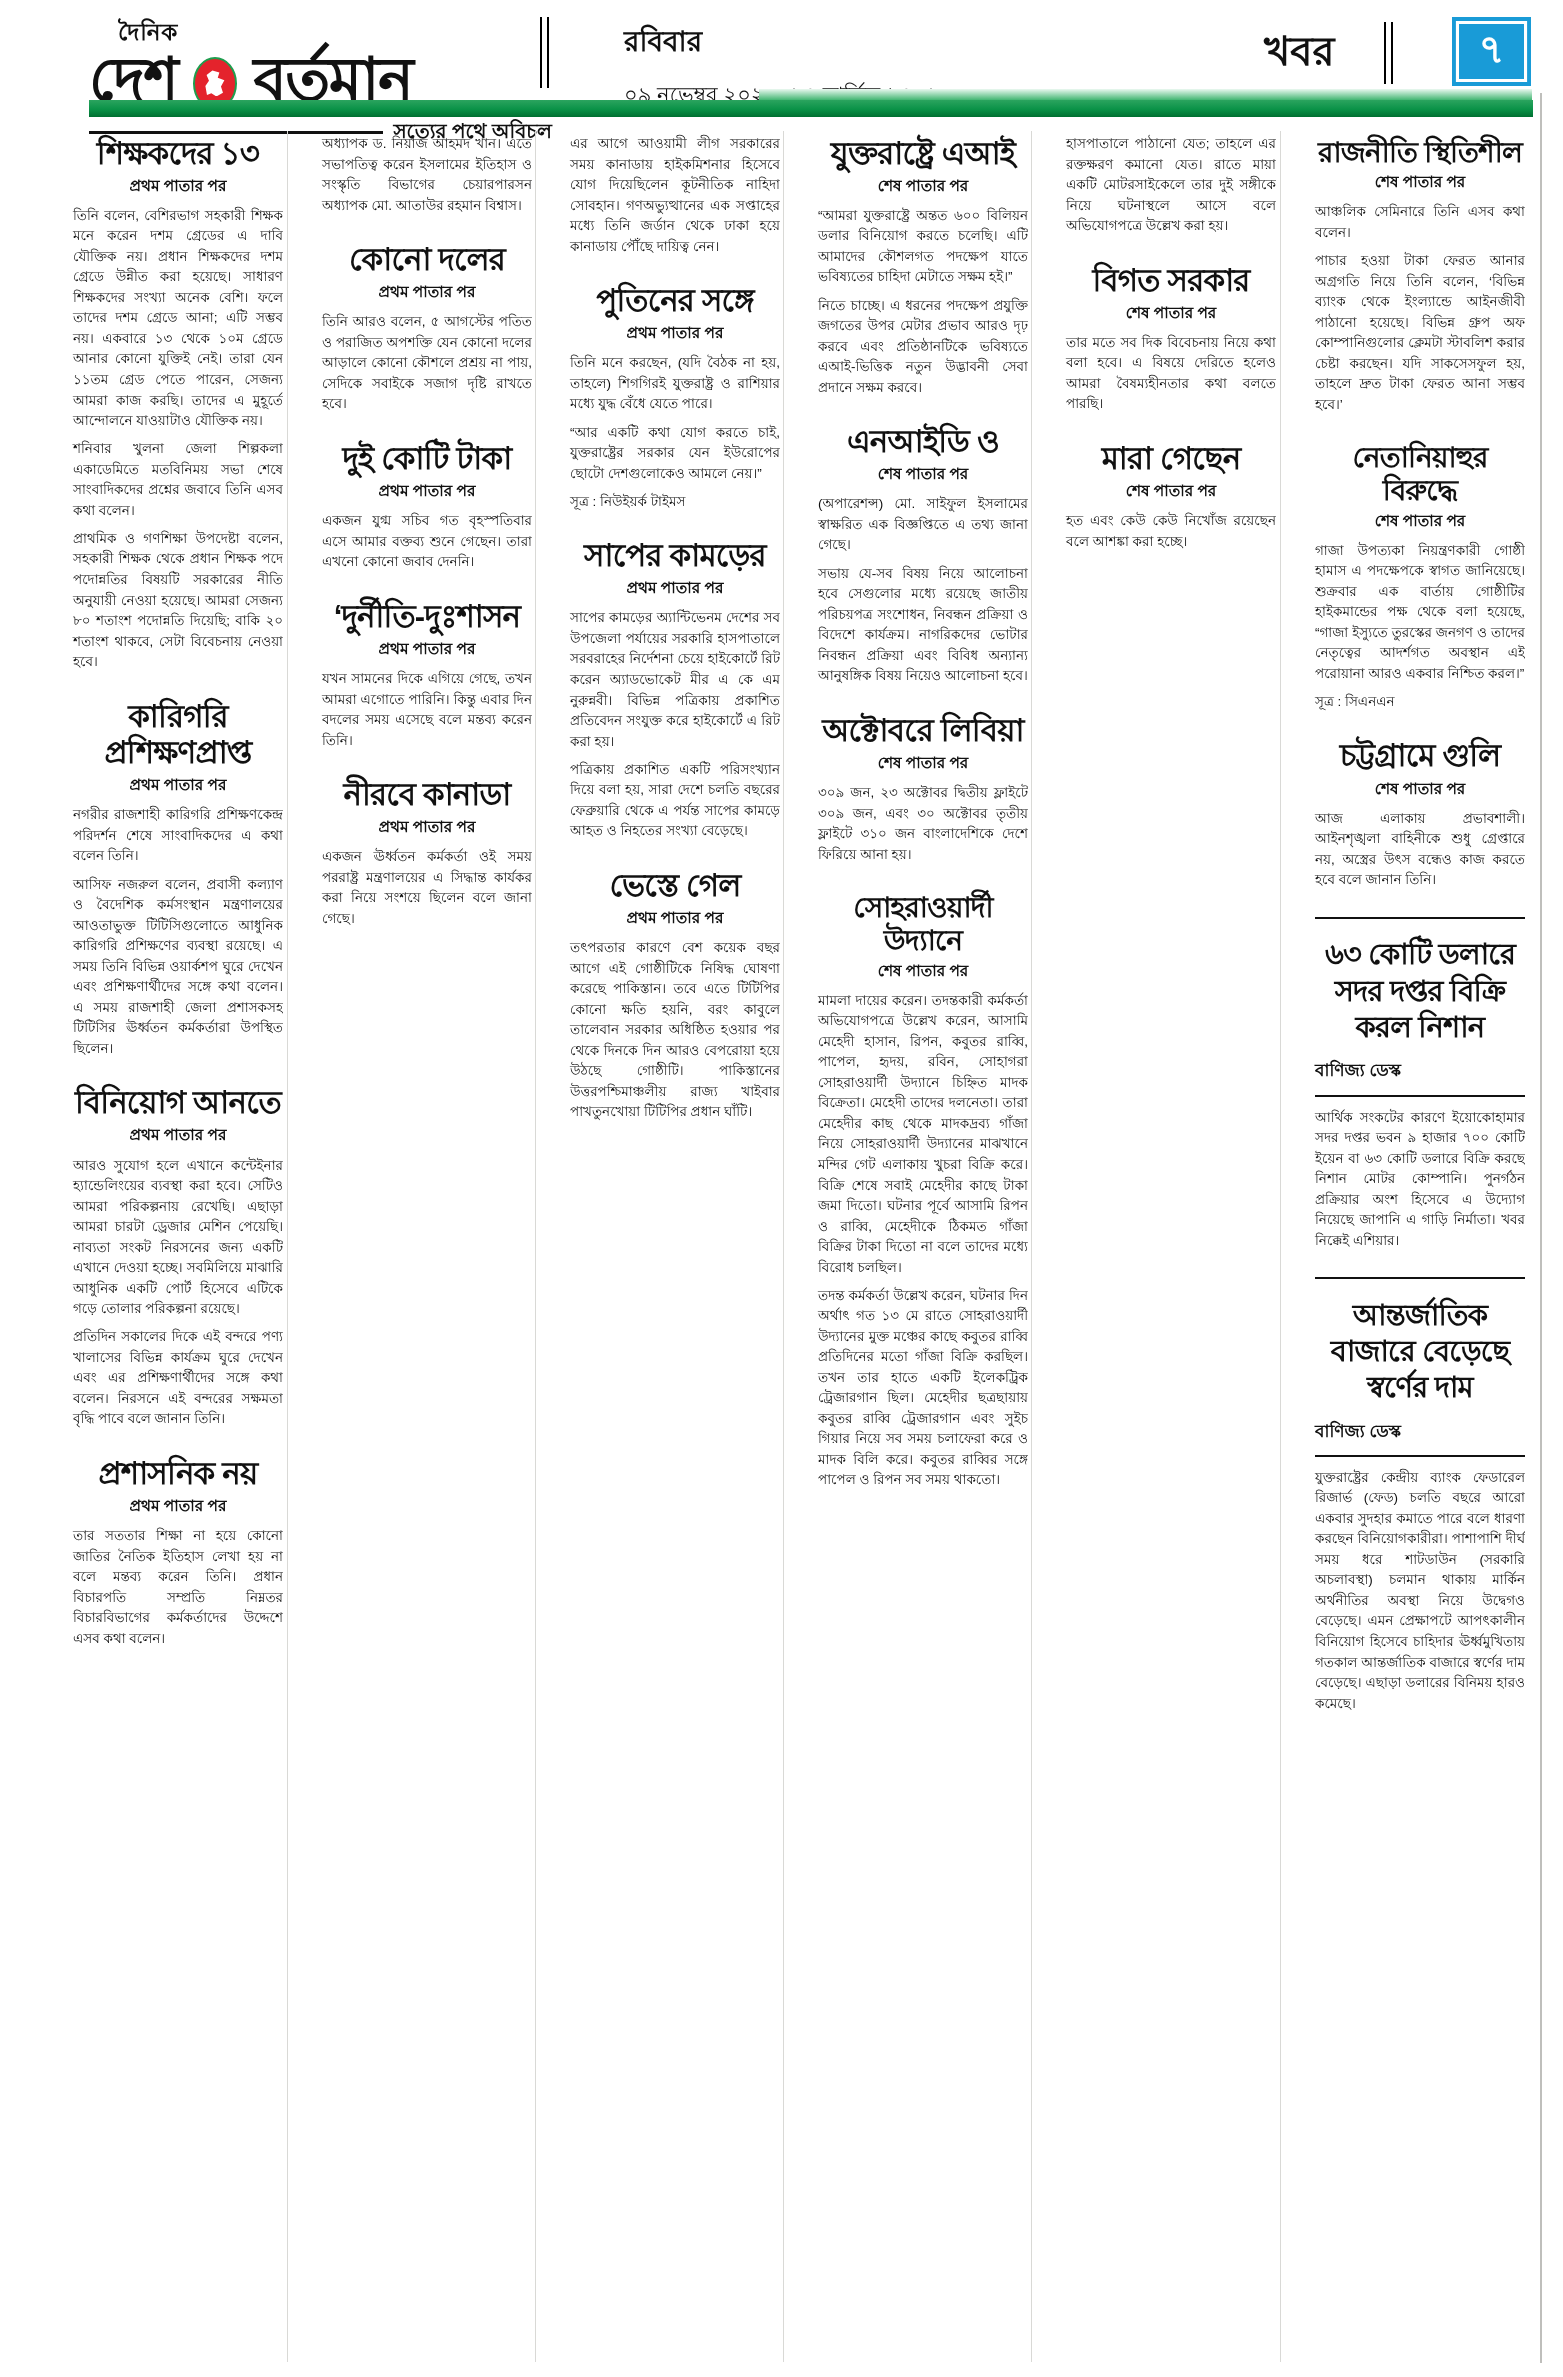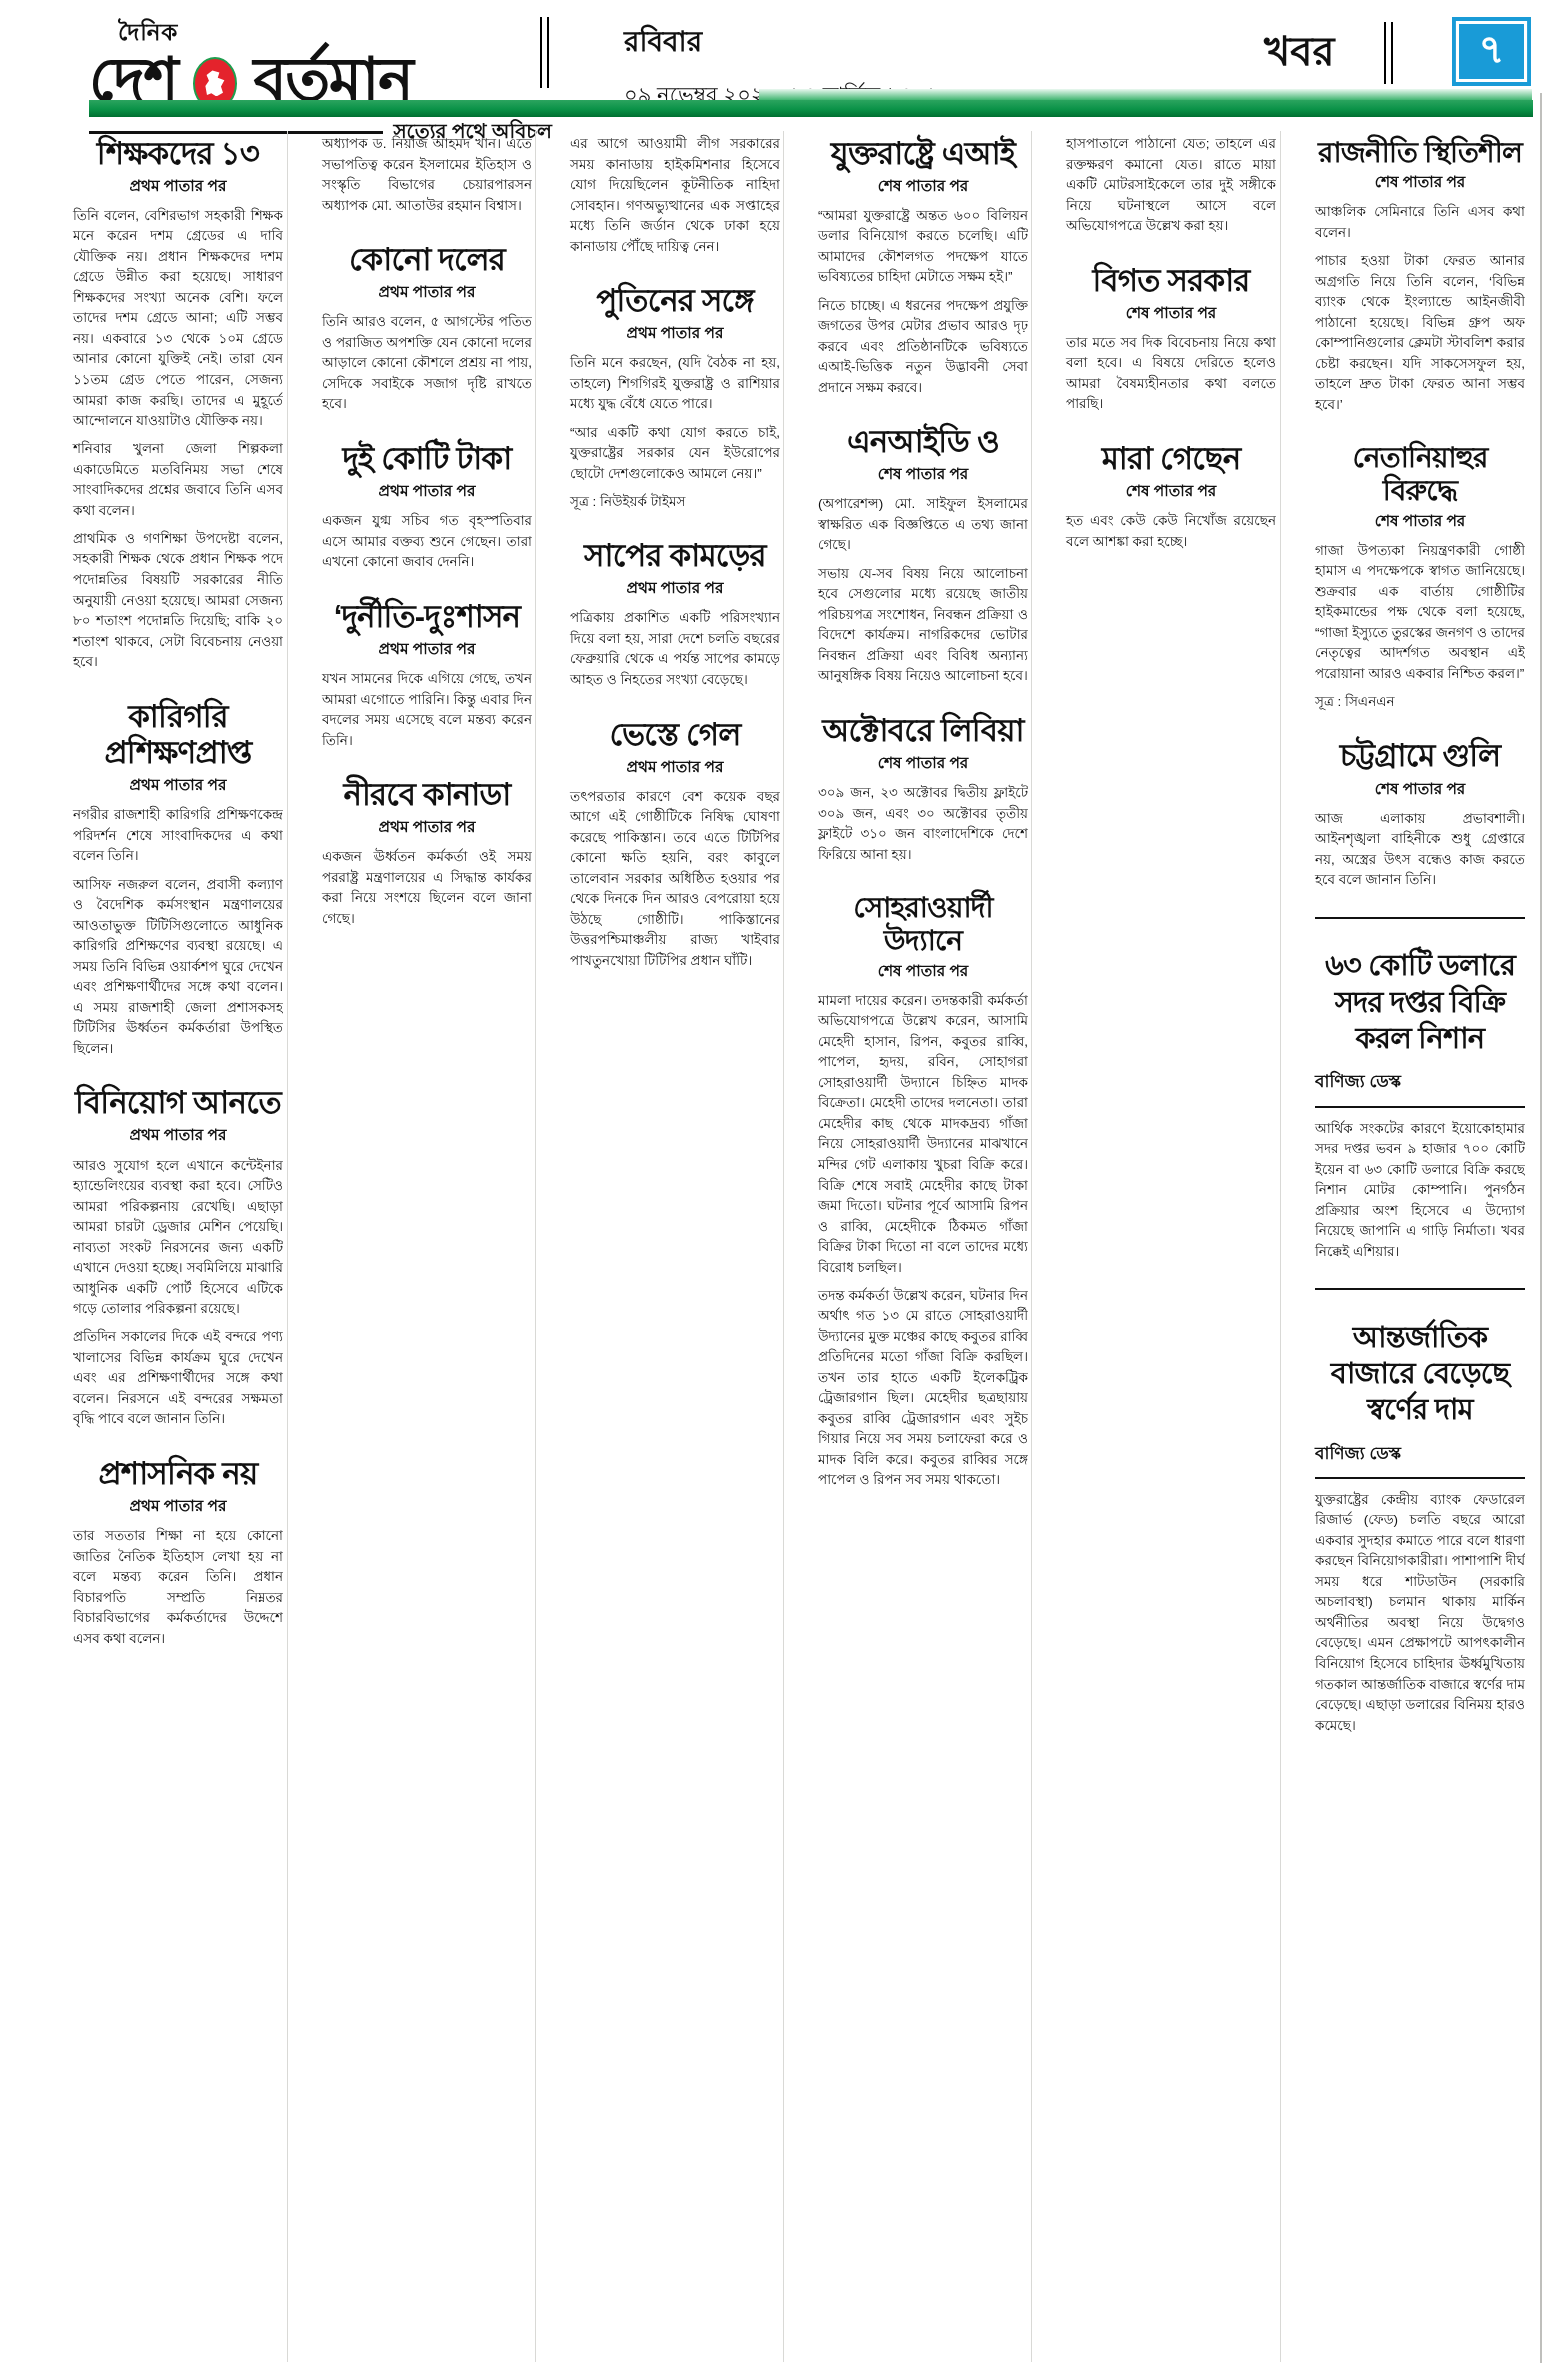--- a/index.html
+++ b/index.html
@@ -41,21 +41,21 @@
   .page-right-rule{position:absolute;top:93px;height:2270px;width:1.5px;background:#bfbfbc;left:1540px;}
   .column{position:absolute;top:131px;width:241px;height:2231px;overflow:hidden;}
   .article{margin-bottom:26px;margin-left:31px;}
   .headline{font-size:31px;font-weight:900;text-align:center;line-height:1.18;letter-spacing:-0.8px;margin:4.6px 0 1.5px;}
   .headline.lg{font-size:28px;}
   .subhead{font-size:15.4px;font-weight:700;text-align:center;margin:1.5px 0 6.2px;}
   .para{font-size:13.5px;line-height:1.52;text-align:justify;margin:0 0 7.7px;}
   .source{font-size:13.5px;line-height:1.5;margin-top:1.5px;}
   .tail .para:first-child{margin-top:3.1px;}
   
-  .desk{border-top:2.3px solid #111;padding-top:24px;}
+  .desk{border-top:2.3px solid #111;padding-top:13px;}
   .desk .headline{font-size:29px;line-height:1.25;margin-bottom:10.8px;}
   .byline{font-size:17px;font-weight:700;border-bottom:2.3px solid #111;padding:1.5px 0 9.3px;margin-bottom:10.8px;}
 </style>
 </head>
 <body>
 
 <header class="header">
   <div class="masthead">
     <div class="mast-daily">দৈনিক</div>
     <div class="mast-name">
@@ -147,20 +147,21 @@
       <article class="article">
         <h2 class="headline">পুতিনের সঙ্গে</h2>
         <div class="subhead">প্রথম পাতার পর</div>
         <p class="para">তিনি মনে করছেন, (যদি বৈঠক না হয়, তাহলে) শিগগিরই যুক্তরাষ্ট্র ও রাশিয়ার মধ্যে যুদ্ধ বেঁধে যেতে পারে।</p>
         <p class="para">“আর একটি কথা যোগ করতে চাই, যুক্তরাষ্ট্রের সরকার যেন ইউরোপের ছোটো দেশগুলোকেও আমলে নেয়।”</p>
         <div class="source">সূত্র : নিউইয়র্ক টাইমস</div>
       </article>
       <article class="article">
         <h2 class="headline">সাপের কামড়ের</h2>
         <div class="subhead">প্রথম পাতার পর</div>
+        <p class="para">সাপের কামড়ের অ্যান্টিভেনম দেশের সব উপজেলা পর্যায়ের সরকারি হাসপাতালে সরবরাহের নির্দেশনা চেয়ে হাইকোর্টে রিট করেন অ্যাডভোকেট মীর এ কে এম নুরুন্নবী। বিভিন্ন পত্রিকায় প্রকাশিত প্রতিবেদন সংযুক্ত করে হাইকোর্টে এ রিট করা হয়।</p>
         <p class="para">পত্রিকায় প্রকাশিত একটি পরিসংখ্যান দিয়ে বলা হয়, সারা দেশে চলতি বছরের ফেব্রুয়ারি থেকে এ পর্যন্ত সাপের কামড়ে আহত ও নিহতের সংখ্যা বেড়েছে।</p>
       </article>
       <article class="article">
         <h2 class="headline">ভেস্তে গেল</h2>
         <div class="subhead">প্রথম পাতার পর</div>
         <p class="para">তৎপরতার কারণে বেশ কয়েক বছর আগে এই গোষ্ঠীটিকে নিষিদ্ধ ঘোষণা করেছে পাকিস্তান। তবে এতে টিটিপির কোনো ক্ষতি হয়নি, বরং কাবুলে তালেবান সরকার অধিষ্ঠিত হওয়ার পর থেকে দিনকে দিন আরও বেপরোয়া হয়ে উঠছে গোষ্ঠীটি। পাকিস্তানের উত্তরপশ্চিমাঞ্চলীয় রাজ্য খাইবার পাখতুনখোয়া টিটিপির প্রধান ঘাঁটি।</p>
       </article>
     </div>
     <div class="column" style="left: 787px;">
       <article class="article">

